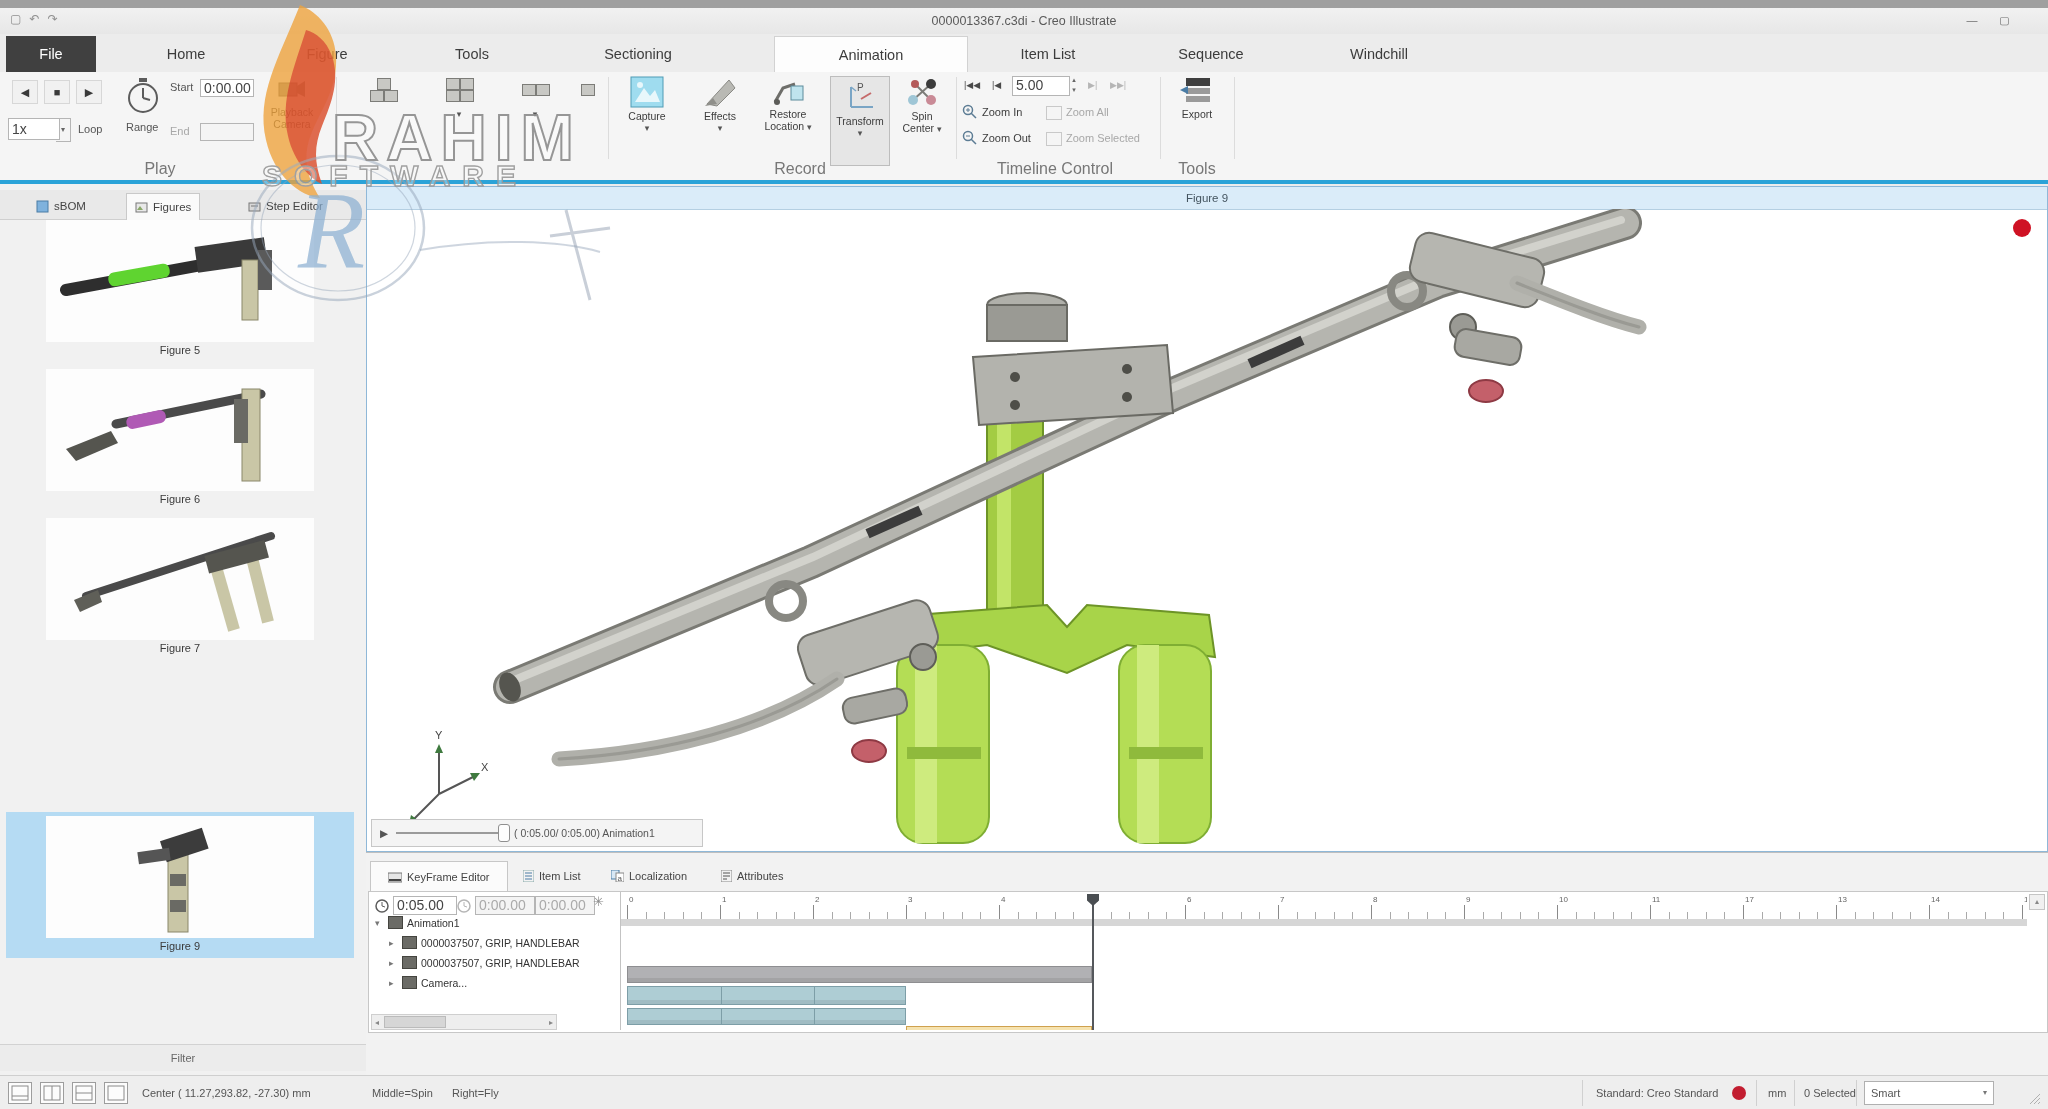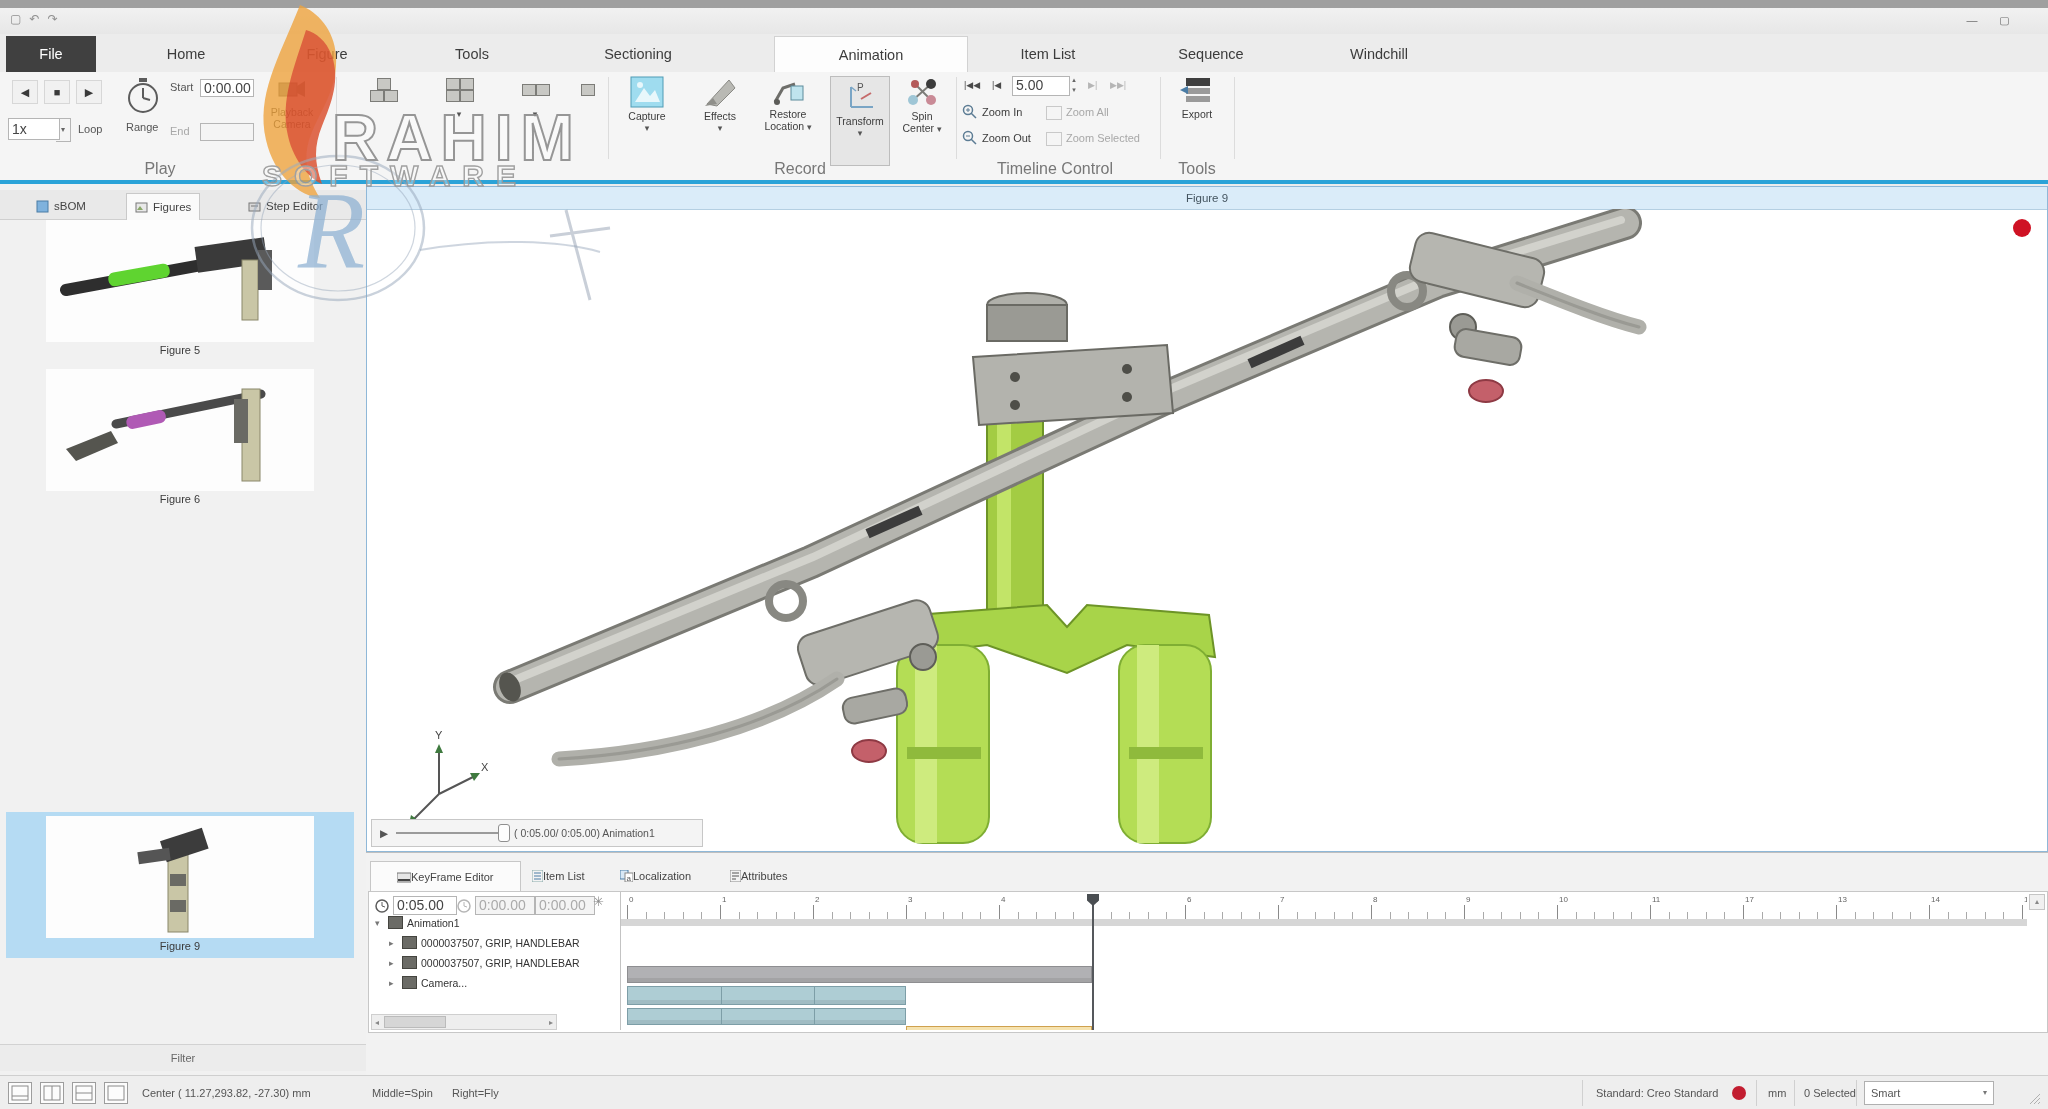--- a/index.html
+++ b/index.html
@@ -54,21 +54,21 @@
   
   .viewport{left:366px;top:186px;width:1682px;height:666px;background:#fff;border:1px solid #8fb8d8;box-sizing:border-box;}
   .vp-header{position:absolute;left:0;top:0;width:100%;height:22px;background:#daecf9;
              border-bottom:1px solid #b4cfe2;text-align:center;font-size:11.5px;color:#44545f;line-height:22px;}
   .vp-slider{position:absolute;left:4px;top:632px;width:330px;height:26px;background:#f4f4f4;
              border:1px solid #c7c7c7;display:flex;align-items:center;font-size:10.5px;color:#555;}
   .recdot{position:absolute;left:1646px;top:32px;width:18px;height:18px;border-radius:50%;background:#cf1224;}
   
   .bottompanel{left:366px;top:852px;width:1682px;height:223px;background:#f2f2f2;border-top:1px solid #bfbfbf;}
   .bp-tab{position:absolute;top:8px;height:30px;line-height:30px;font-size:11px;color:#444;
-          padding:0 26px;display:flex;align-items:center;}
+          padding:0 17px;display:flex;align-items:center;gap:5px;}
   .bp-tab.sel{background:#fbfbfb;border:1px solid #c7c7c7;border-bottom:none;}
   .bp-body{position:absolute;left:2px;top:38px;width:1678px;height:140px;background:#fff;border:1px solid #c7c7c7;}
   .ruler-band{position:absolute;left:189px;top:27px;width:1489px;height:7px;background:#d6d6d6;}
   .tick{position:absolute;width:1px;background:#8a8a8a;}
   .ticknum{position:absolute;font-size:8px;color:#666;}
   .trackbar{position:absolute;box-sizing:border-box;}
   .kf{position:absolute;top:0;width:1px;height:100%;}
   .treerow{position:absolute;left:6px;font-size:10.5px;color:#333;display:flex;align-items:center;gap:4px;}
   .twisty{color:#777;font-size:9px;width:9px;display:inline-block;}
   .nodeicon{width:13px;height:11px;background:#6b6b66;border:1px solid #44443f;display:inline-block;}
@@ -91,20 +91,21 @@
 
 <div class="app">
 
   <div class="abs topstrip"></div>
   <div class="abs titlebar"></div>
   <div class="abs qat">
     <span>▢</span>
     <span>↶</span>
     <span>↷</span>
   </div>
+  <div class="abs title-text">0000013367.c3di - Creo Illustrate</div>
   <div class="abs" style="left:1958px;top:10px;">
     <span class="winbtn">—</span>
     <span class="winbtn">▢</span>
     <span class="winbtn">✕</span>
   </div>
   <div class="abs helprow">
     <span style="font-size:11px;color:#666;">˄</span>
     <svg width="14" height="14">
       <circle cx="6" cy="6" r="4" fill="none" stroke="#666" stroke-width="1.5"></circle>
       <line x1="9" y1="9" x2="13" y2="13" stroke="#666" stroke-width="1.5"></line>
@@ -305,20 +306,30 @@
     </div>
     <div class="fig-tile" style="top:181px;">
       <svg class="fig-img" viewBox="0 0 268 122">
         <line x1="70" y1="55" x2="215" y2="25" stroke="#4a4a4a" stroke-width="9" stroke-linecap="round"></line>
         <rect x="80" y="44" width="40" height="13" rx="6" fill="#b05ab5" transform="rotate(-12 100 50)"></rect>
         <path d="M20,80 L65,62 L72,74 L30,92 Z" fill="#55554f"></path>
         <rect x="196" y="20" width="18" height="92" fill="#c9c6a6" stroke="#8a876a"></rect>
         <rect x="188" y="30" width="14" height="44" fill="#6a6a64"></rect>
       </svg>
       <div class="fig-lab">Figure 6</div>
+    </div>
+    <div class="fig-tile" style="top:330px;">
+      <svg class="fig-img" viewBox="0 0 268 122">
+        <line x1="40" y1="78" x2="225" y2="18" stroke="#4a4a4a" stroke-width="8" stroke-linecap="round"></line>
+        <line x1="168" y1="42" x2="188" y2="112" stroke="#c9c6a6" stroke-width="12"></line>
+        <line x1="205" y1="36" x2="222" y2="104" stroke="#c9c6a6" stroke-width="12"></line>
+        <rect x="160" y="30" width="62" height="18" fill="#55554f" transform="rotate(-15 190 40)"></rect>
+        <path d="M28,82 L52,72 L56,84 L34,94 Z" fill="#5f5f58"></path>
+      </svg>
+      <div class="fig-lab">Figure 7</div>
     </div>
     <div class="fig-tile sel" style="top:628px;">
       <svg class="fig-img" viewBox="0 0 268 122">
         <rect x="122" y="30" width="20" height="86" fill="#c9c6a6" stroke="#8a876a"></rect>
         <rect x="116" y="18" width="44" height="22" fill="#3c3c3c" transform="rotate(-18 138 28)"></rect>
         <rect x="92" y="34" width="32" height="12" fill="#555" transform="rotate(-8 108 40)"></rect>
         <rect x="124" y="58" width="16" height="12" fill="#6a6a64"></rect>
         <rect x="124" y="84" width="16" height="12" fill="#6a6a64"></rect>
       </svg>
       <div class="fig-lab">Figure 9</div>

